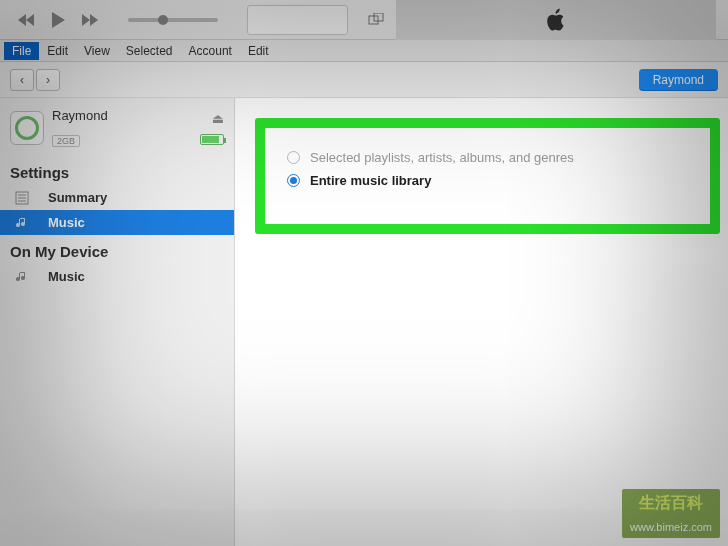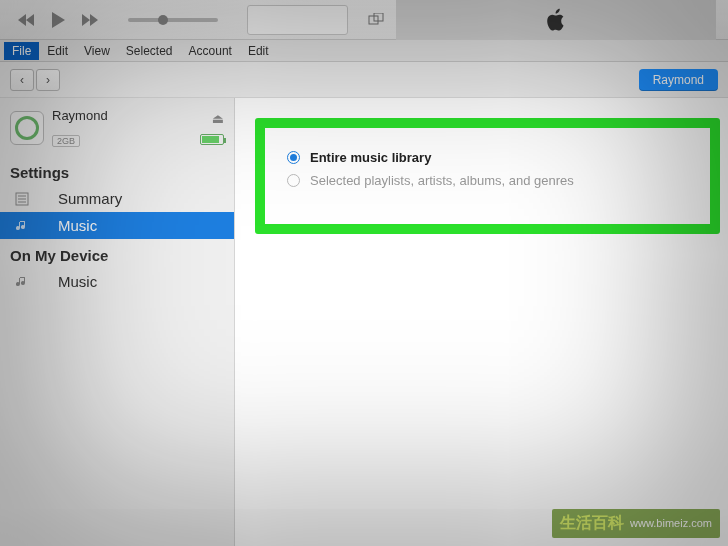--- a/index.html
+++ b/index.html
@@ -37,34 +37,34 @@
 .devinfo { flex: 1; }
 .devname { font-size: 13px; color: #333; }
 .devcap { display: inline-block; font-size: 9px; color: #888; border: 1px solid #bbb; padding: 0 4px; border-radius: 2px; margin-top: 12px; }
 .deveject { color: #888; font-size: 13px; }
 .devbatt { width: 24px; height: 11px; border: 1px solid #6a6; border-radius: 2px; position: relative; margin-top: 4px; }
 .devbatt::before { content: ""; position: absolute; inset: 1px 4px 1px 1px; background: #6c6; }
 .devbatt::after { content: ""; position: absolute; right: -3px; top: 3px; width: 2px; height: 5px; background: #6a6; }
 .devright { display: flex; flex-direction: column; align-items: flex-end; gap: 4px; }
 
 .sectlabel { font-size: 15px; font-weight: 600; color: #333; padding: 8px 10px 4px; }
-.row { display: flex; align-items: center; gap: 28px; padding: 5px 14px; font-size: 15px; color: #333; }
+.row { display: flex; align-items: center; gap: 18px; padding: 5px 14px; font-size: 13px; color: #333; font-weight: bold; }
 .row.active { background: #1e7fe0; color: #fff; }
 .row .icn { width: 16px; display: flex; justify-content: center; color: inherit; opacity: .8; }
 
 
 .highlight { position: absolute; left: 20px; right: 8px; top: 20px; border: 10px solid #2be02b; border-radius: 3px; background: #fff; padding: 18px 22px 32px; }
 .radioitem { display: flex; align-items: center; gap: 10px; font-size: 13px; padding: 4px 0; }
 .radio { width: 13px; height: 13px; border: 1px solid #1e7fe0; border-radius: 50%; display: flex; align-items: center; justify-content: center; }
 .radio.on::after { content: ""; width: 7px; height: 7px; background: #1e7fe0; border-radius: 50%; }
 .radio.off { border-color: #bbb; }
 .dim { color: #999; }
 
 
-.watermark { position: absolute; right: 8px; bottom: 8px; background: rgba(120,160,60,.85); color: #fff; font-size: 11px; padding: 4px 8px; line-height: 1.3; border-radius: 2px; display: flex; align-items: center; gap: 6px; }
+.watermark { position: absolute; right: 8px; bottom: 8px; background: rgba(120,160,60,.85); color: #fff; font-size: 11px; padding: 4px 8px; line-height: 1.3; border-radius: 2px; display: flex; align-items: center; gap: 6px; flex-direction: column; }
 .watermark .wmcn { font-size: 16px; font-weight: 700; color: #d9ef6b; }
 
 
 .vignette { position: absolute; inset: 0; pointer-events: none; box-shadow: inset 0 0 160px 50px rgba(0,0,0,.35); }
 </style>
 </head>
 <body>
 
 <div class="playbar">
   <div class="pbtn">
@@ -160,26 +160,26 @@
             <path d="M5 2v7a2 2 0 11-1-1.7V3l6-1v6a2 2 0 11-1-1.7V2z" fill="#777"></path>
           </svg>
         </span>
       <span>Music</span>
     </div>
   </div>
 
   <div class="content">
     <div class="highlight">
       <div class="radioitem">
+        <span class="radio off"></span>
+        <span class="dim">Selected playlists, artists, albums, and genres</span>
+      </div>
+      <div class="radioitem">
         <span class="radio on"></span>
         <span style="font-weight:600;color:#222">Entire music library</span>
-      </div>
-      <div class="radioitem">
-        <span class="radio off"></span>
-        <span class="dim">Selected playlists, artists, albums, and genres</span>
       </div>
     </div>
   </div>
 </div>
 
 <div class="watermark">
   <span class="wmcn">生活百科</span>
   <span>www.bimeiz.com</span>
 </div>
 

